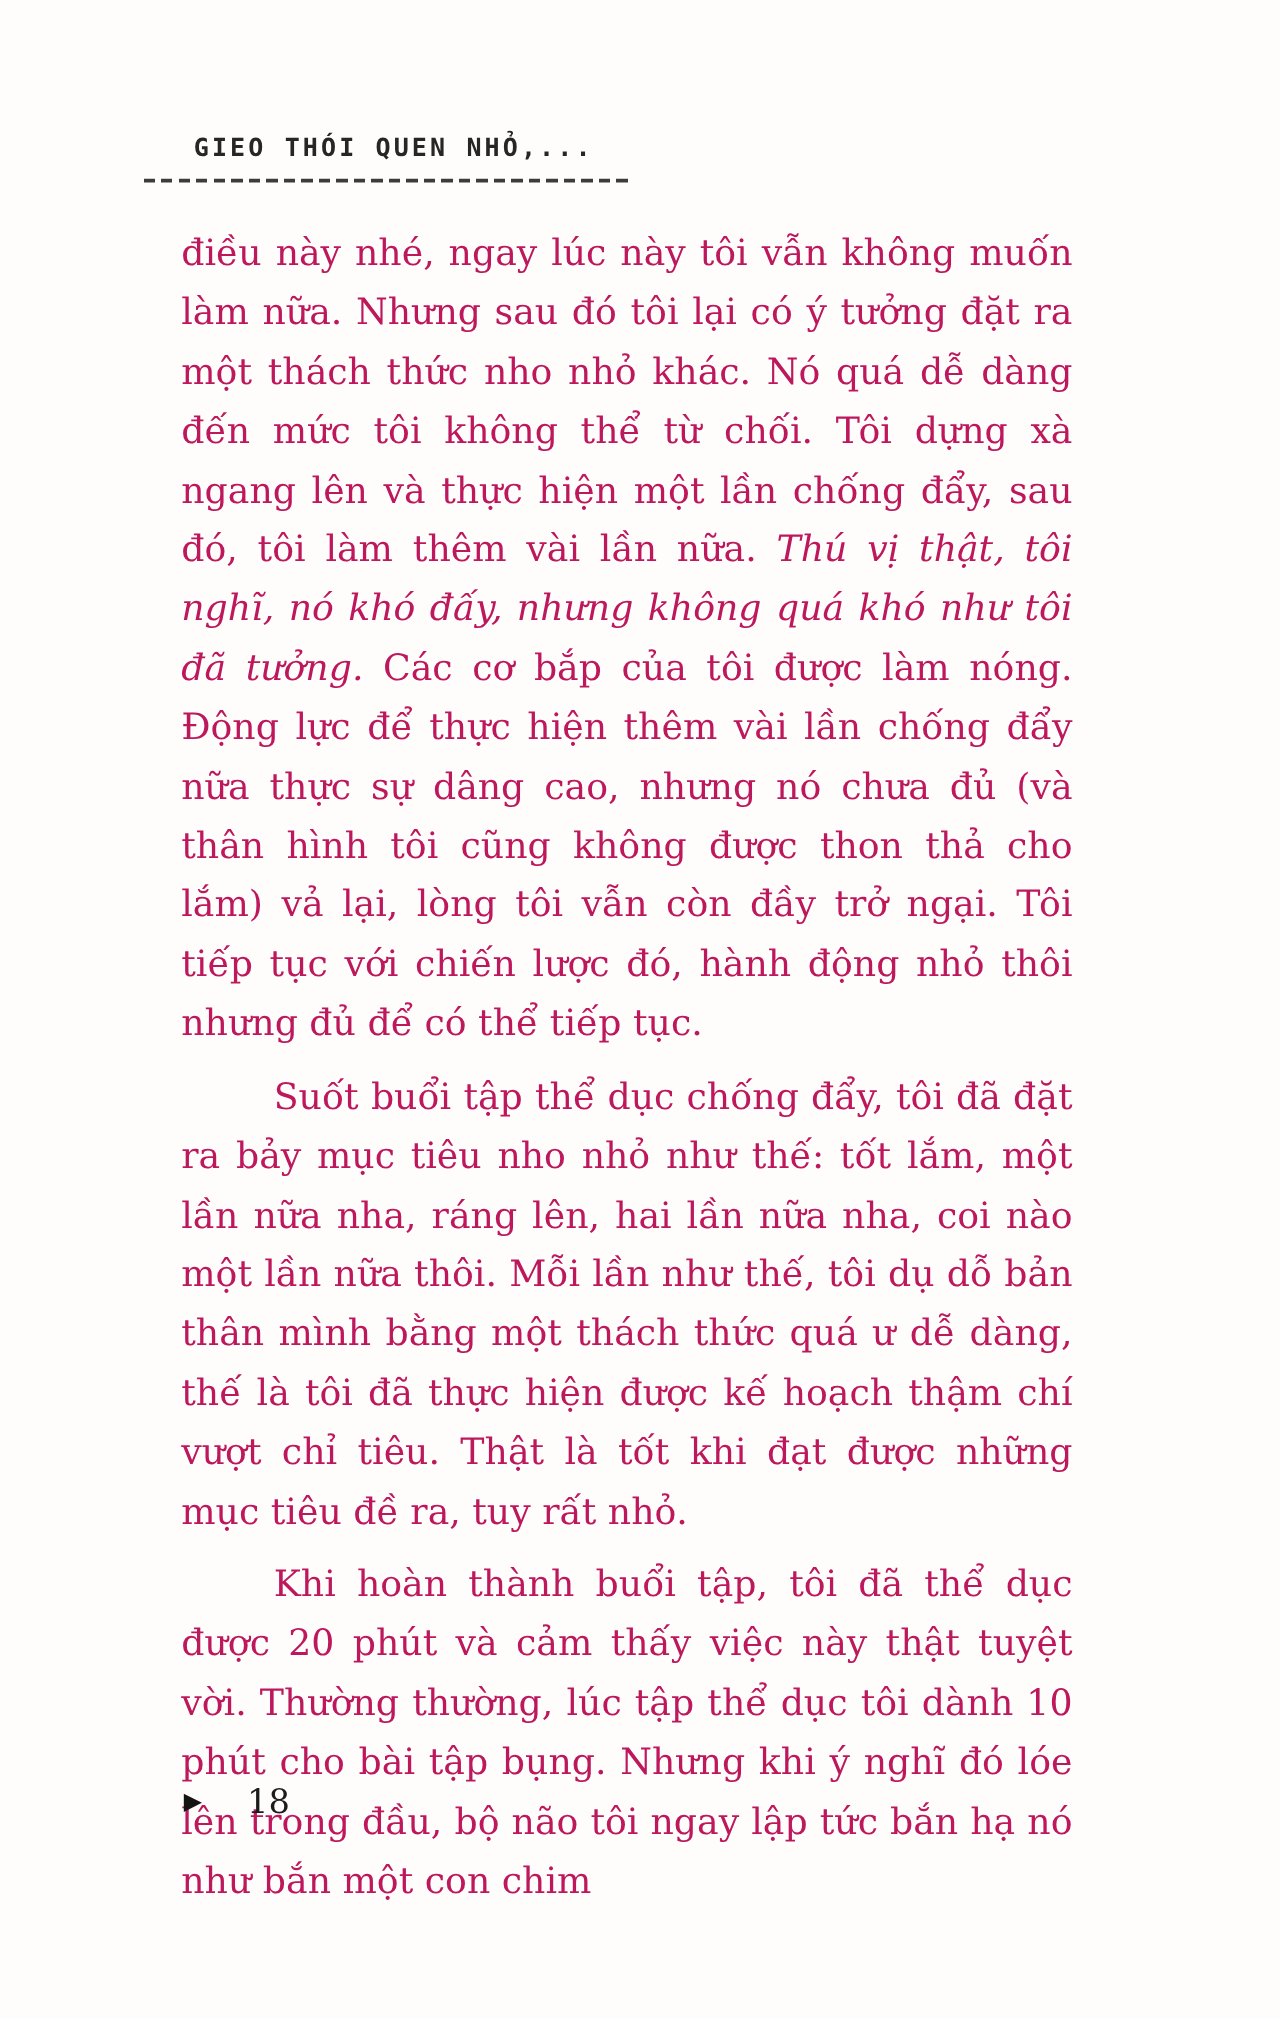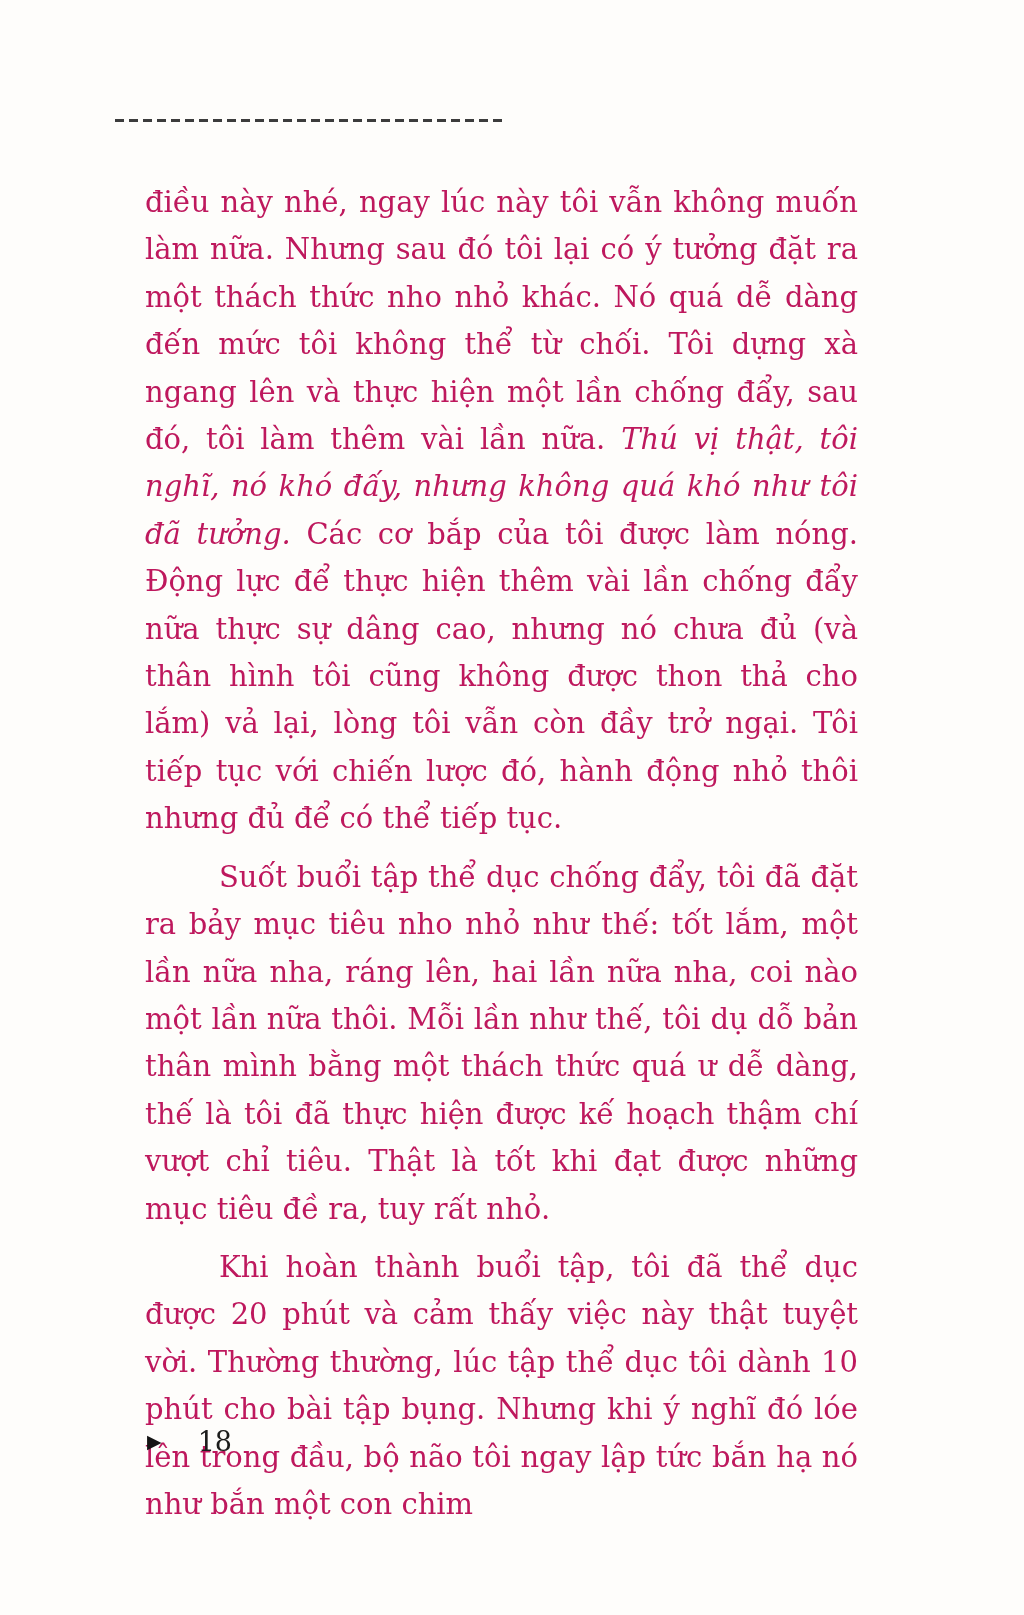--- a/index.html
+++ b/index.html
@@ -73,20 +73,21 @@
     font-size: 27px;
     color: #1c1c1b;
     margin-left: 36px;
     line-height: 1;
   }
 </style>
 </head>
 <body>
 
 <div class="header">
+  <div class="header-title">GIEO THÓI QUEN NHỎ,...</div>
   <div class="dashed-rule"></div>
 </div>
 
 <div class="body-text">
   <p class="para"><span>điều này nhé, ngay lúc này tôi vẫn không muốn làm nữa. Nhưng sau đó tôi lại có ý tưởng đặt ra một thách thức nho nhỏ khác. Nó quá dễ dàng đến mức tôi không thể từ chối. Tôi dựng xà ngang lên và thực hiện một lần chống đẩy, sau đó, tôi làm thêm vài lần nữa. </span><span class="italic-run">Thú vị thật, tôi nghĩ, nó khó đấy, nhưng không quá khó như tôi đã tưởng.</span><span> Các cơ bắp của tôi được làm nóng. Động lực để thực hiện thêm vài lần chống đẩy nữa thực sự dâng cao, nhưng nó chưa đủ (và thân hình tôi cũng không được thon thả cho lắm) vả lại, lòng tôi vẫn còn đầy trở ngại. Tôi tiếp tục với chiến lược đó, hành động nhỏ thôi nhưng đủ để có thể tiếp tục.</span></p>
 
   <p class="para indent">Suốt buổi tập thể dục chống đẩy, tôi đã đặt ra bảy mục tiêu nho nhỏ như thế: tốt lắm, một lần nữa nha, ráng lên, hai lần nữa nha, coi nào một lần nữa thôi. Mỗi lần như thế, tôi dụ dỗ bản thân mình bằng một thách thức quá ư dễ dàng, thế là tôi đã thực hiện được kế hoạch thậm chí vượt chỉ tiêu. Thật là tốt khi đạt được những mục tiêu đề ra, tuy rất nhỏ.</p>
 
   <p class="para indent">Khi hoàn thành buổi tập, tôi đã thể dục được 20 phút và cảm thấy việc này thật tuyệt vời. Thường thường, lúc tập thể dục tôi dành 10 phút cho bài tập bụng. Nhưng khi ý nghĩ đó lóe lên trong đầu, bộ não tôi ngay lập tức bắn hạ nó như bắn một con chim</p>
 </div>

